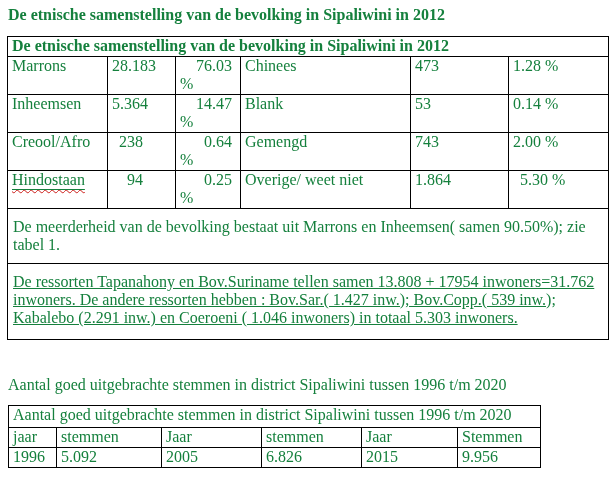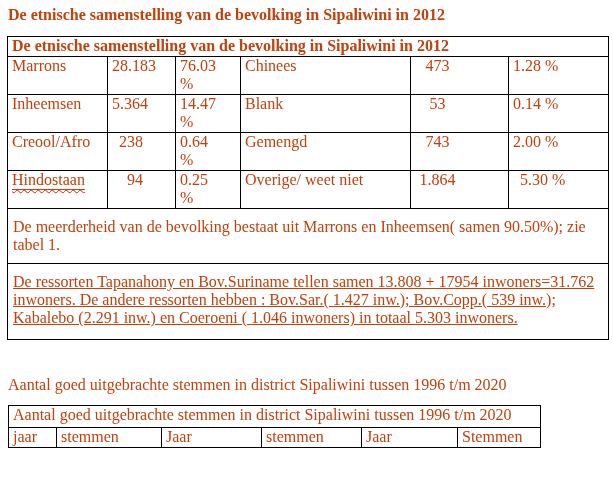--- a/index.html
+++ b/index.html
@@ -2,21 +2,21 @@
 <html><head>
 <meta charset="utf-8">
 <style>
   html, body { margin:0; padding:0; background:#fff; }
   .page {
     position:relative;
     width:613px; height:496px;
     background:#ffffff;
     font-family:"Liberation Serif", serif;
     font-size:16px;
-    color:#c2410c;
+    color:#15803d;
     overflow:hidden;
   }
   .doc-title {
     position:absolute; top:6px; left:8px;
     font-weight:bold; font-size:16px; line-height:18px;
     white-space:nowrap;
   }
   table { border-collapse:collapse; table-layout:fixed; }
   td {
     border:1px solid #000;
@@ -28,23 +28,23 @@
   .t1 { position:absolute; top:36px; left:7px; width:601px; }
   .t2 { position:absolute; top:405px; left:8px; width:532px; }
 
   .t1 tr.cap td { font-weight:bold; height:19px; }
   .t1 tr.hdr td { height:19px; }
   .t1 tr.data td { height:37px; }
   .t1 tr.note td { padding:9px 5px; }
   .t1 tr.noteB td { height:57px;text-decoration:underline; }
 
   .totl { text-align:right; padding-right:32px; }
-  .pv   { padding-right:4px; }
+  .pv   { text-align:right; padding-right:4px; }
   .pu   { text-align:left; }
-  .totr { text-align:center; padding-right:48px; }
+  .totr { text-align:left; padding-right:48px; }
   .indent { padding-left:11px; }
 
   .sc {
     text-decoration:underline wavy #cc1f1a;
     text-decoration-thickness:1px;
     text-underline-offset:4px;
   }
   .ul { text-decoration:underline;margin-top:24px; }
 
   .para2 {
@@ -151,16 +151,24 @@
       <td colspan="6">Aantal goed uitgebrachte stemmen in district Sipaliwini tussen 1996 t/m 2020</td>
     </tr>
     <tr class="hdr">
       <td>jaar</td>
       <td>stemmen</td>
       <td>Jaar</td>
       <td>stemmen</td>
       <td>Jaar</td>
       <td>Stemmen</td>
     </tr>
+    <tr>
+      <td>1996</td>
+      <td>5.092</td>
+      <td>2005</td>
+      <td>6.826</td>
+      <td>2015</td>
+      <td>9.956</td>
+    </tr>
   </tbody>
     </table>
 
 </div>
 
 </body></html>

